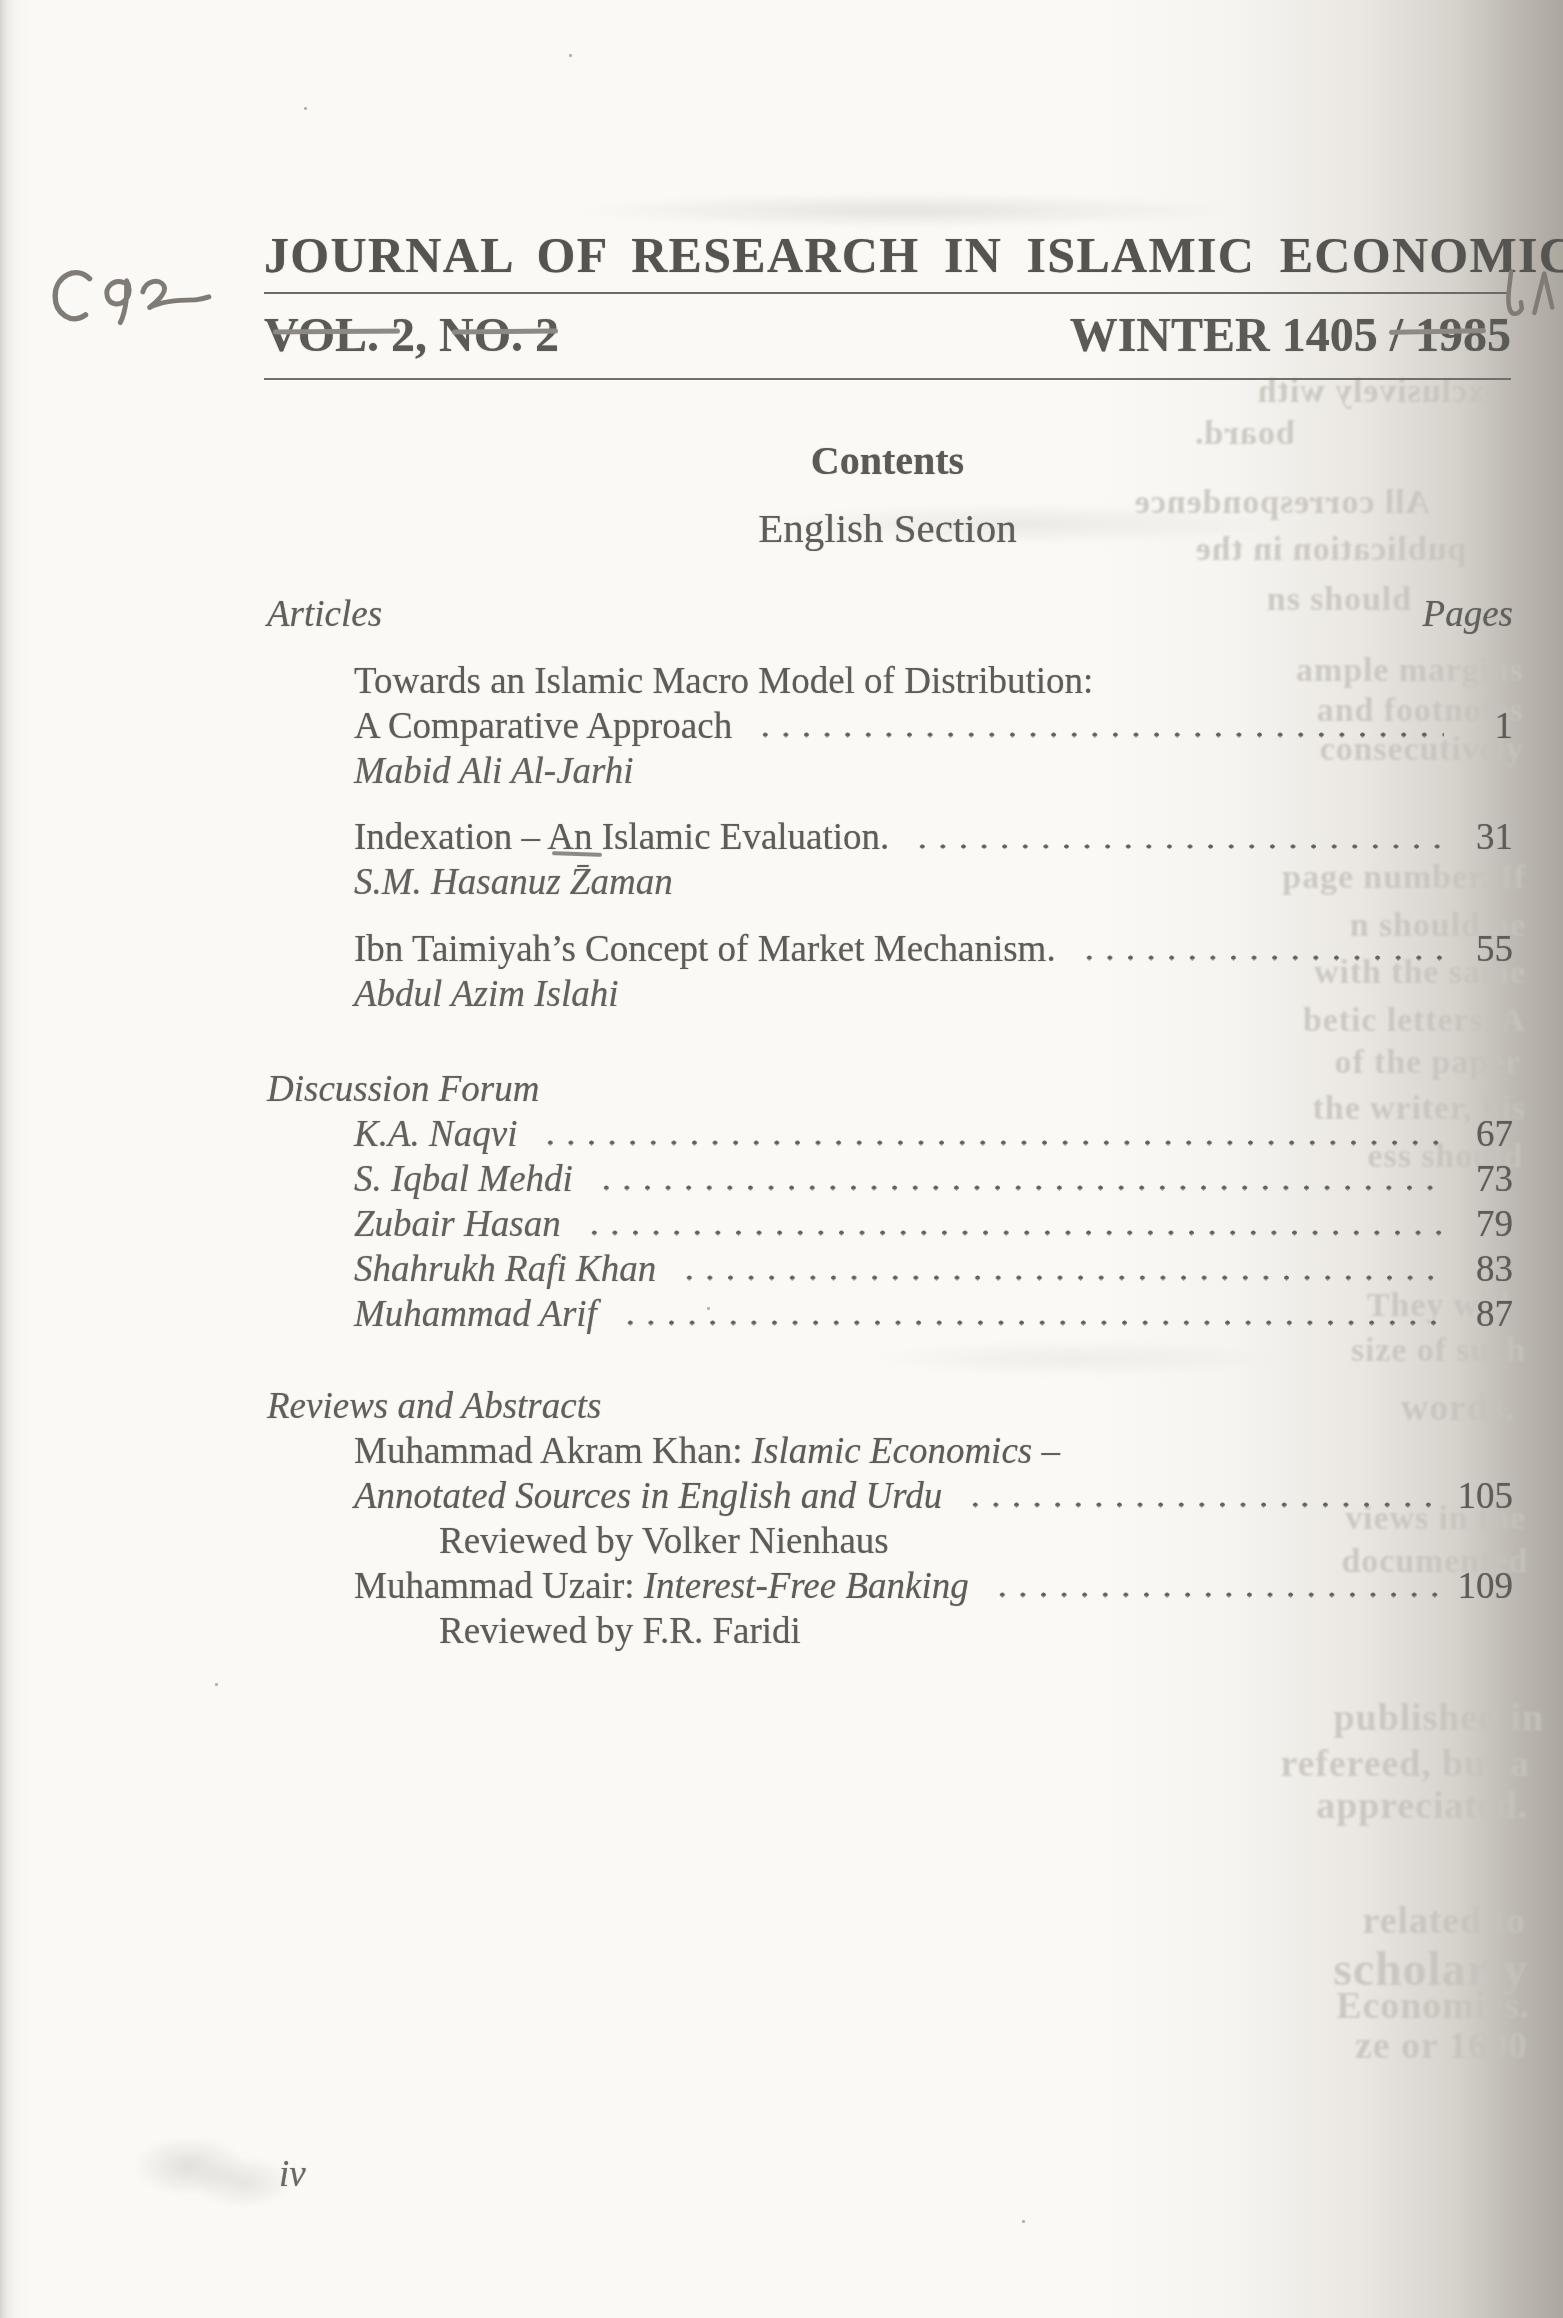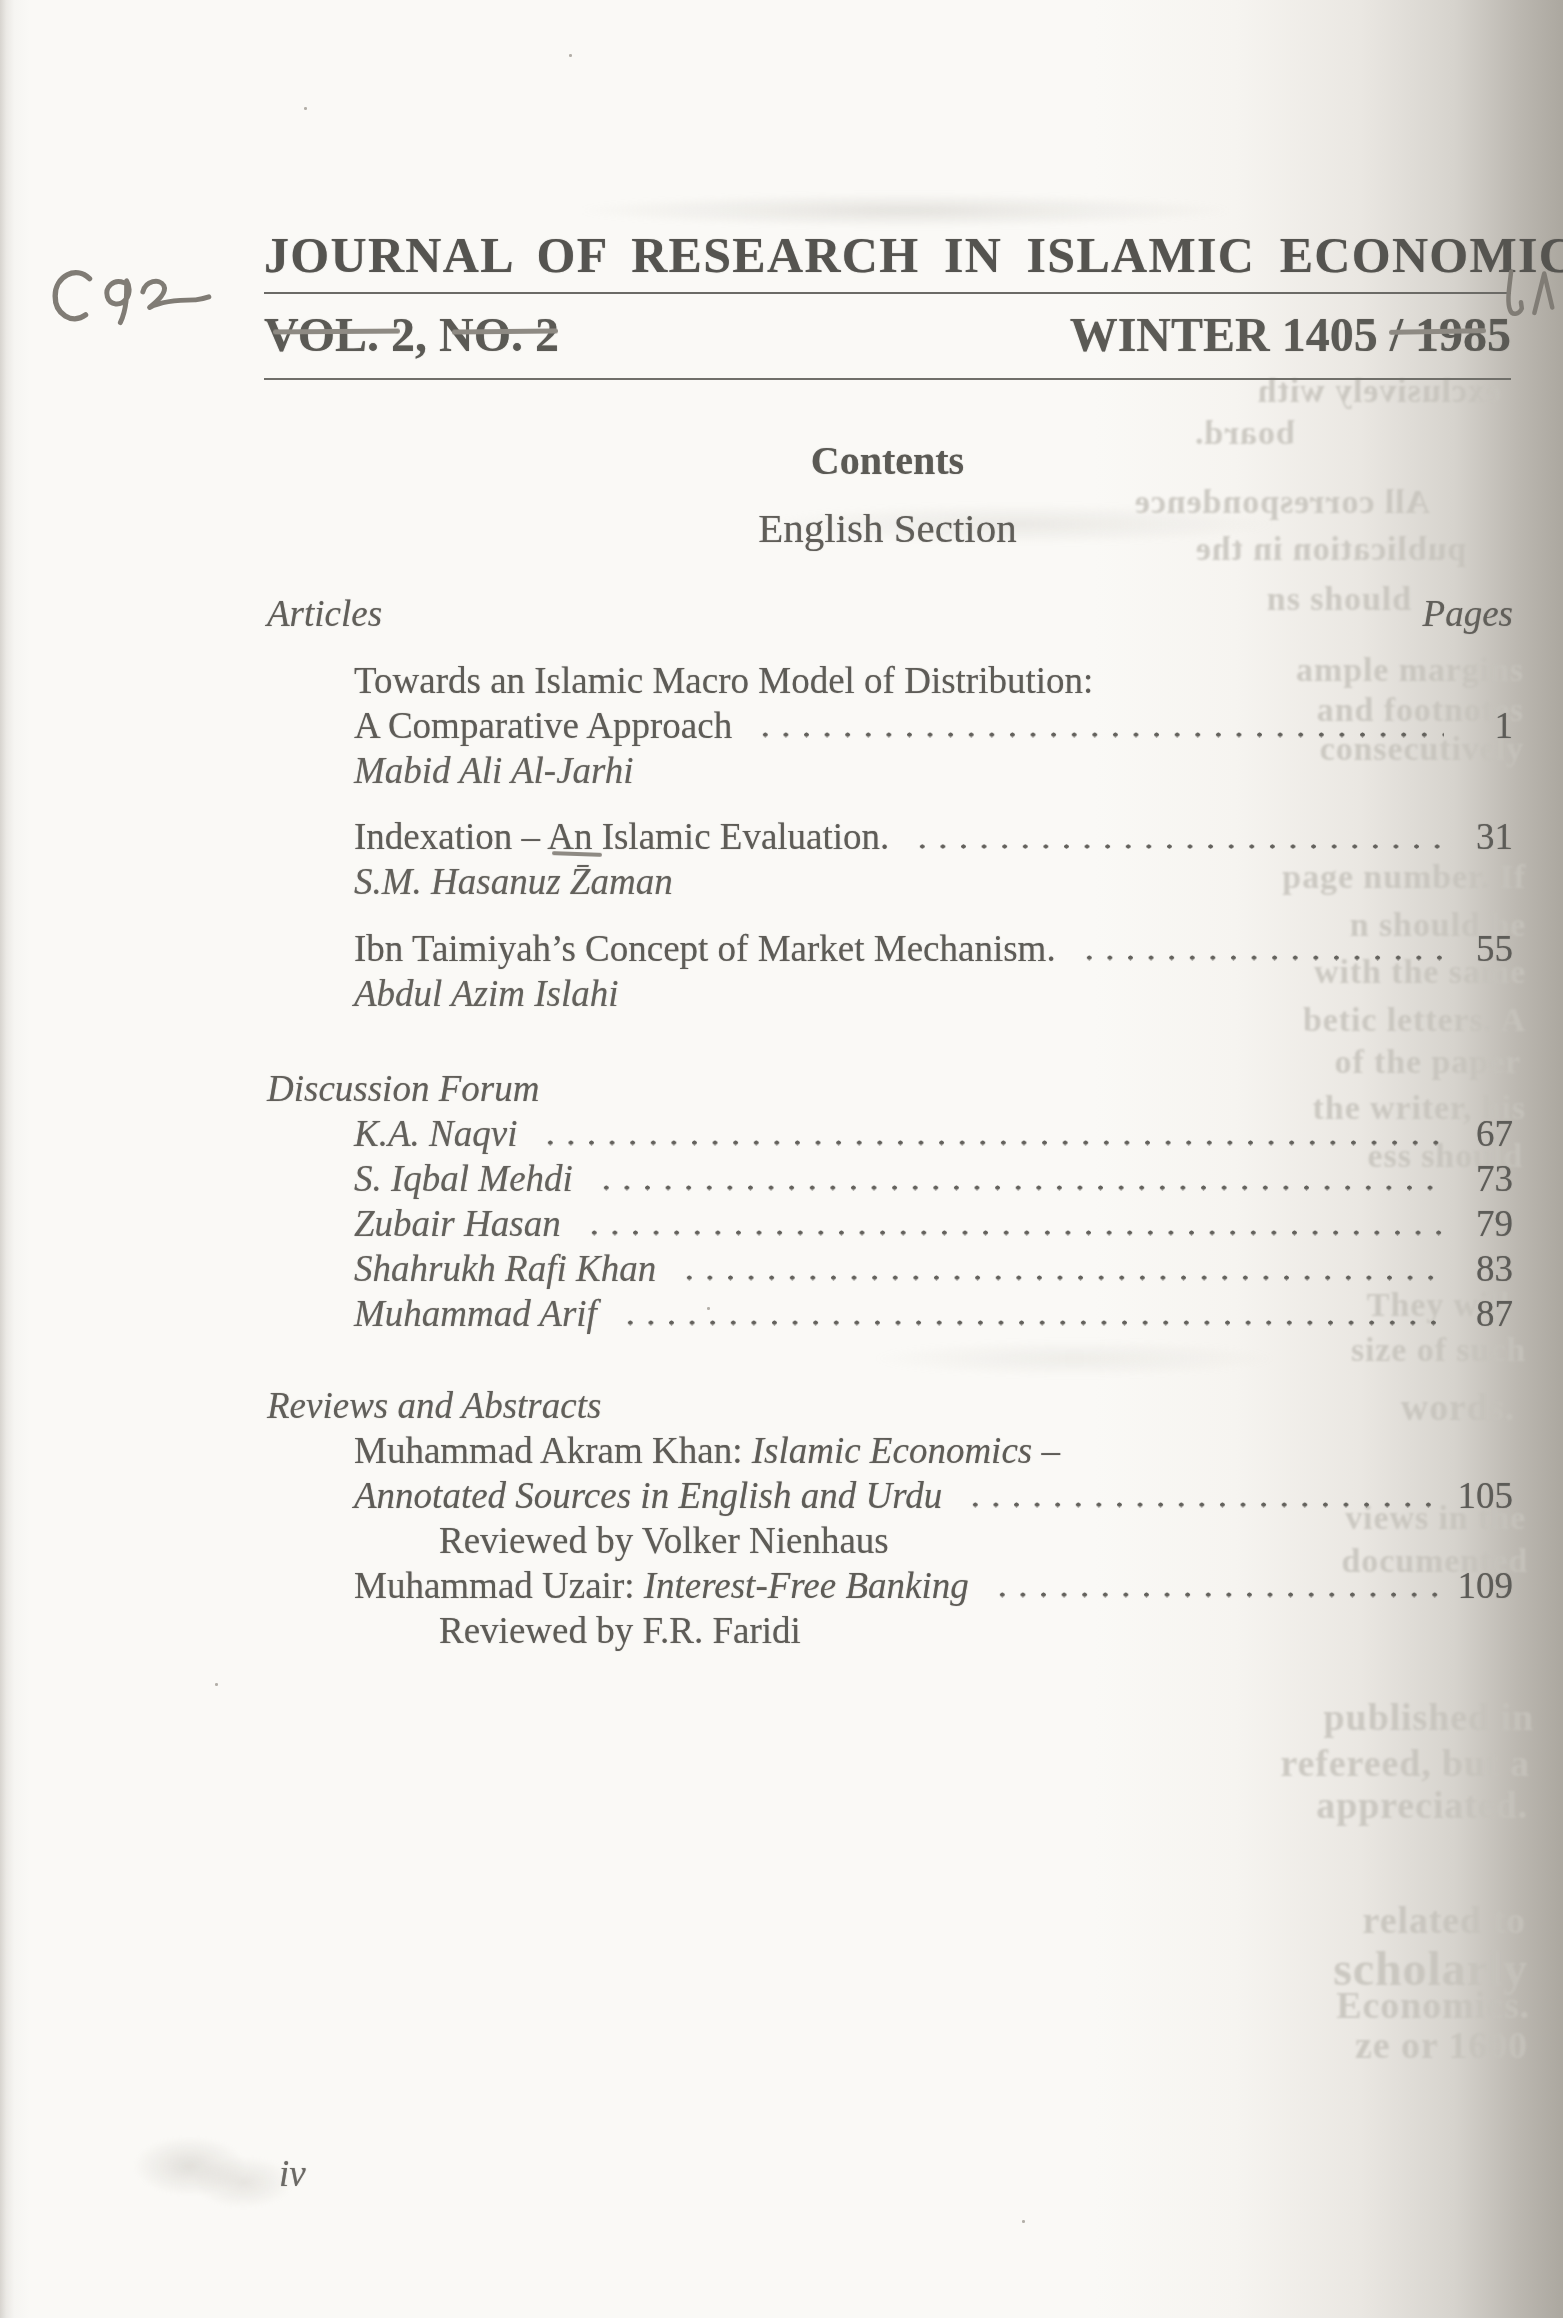--- a/index.html
+++ b/index.html
@@ -102,21 +102,21 @@
       <span class="ghost" style="top: 953px; right: 38px;">with the same</span>
       <span class="ghost" style="top: 1001px; right: 38px;">betic letters. A</span>
       <span class="ghost" style="top: 1043px; right: 43px;">of the paper</span>
       <span class="ghost" style="top: 1089px; right: 38px;">the writer, his</span>
       <span class="ghost" style="top: 1137px; right: 41px;">ess should</span>
       <span class="ghost" style="top: 1286px; right: 54px;">They will</span>
       <span class="ghost" style="top: 1331px; right: 38px;">size of such</span>
       <span class="ghost" style="top: 1385px; right: 49px; font-size: 38px;">words.</span>
       <span class="ghost" style="top: 1499px; right: 38px; text-align: right;">views in the</span>
       <span class="ghost" style="top: 1542px; right: 36px;">documented</span>
-      <span class="ghost" style="top: 1695px; right: 30px; font-size: 38px;">published in</span>
+      <span class="ghost" style="top: 1695px; right: 20px; font-size: 38px;">published in</span>
       <span class="ghost" style="top: 1741px; right: 34px; font-size: 38px;">refereed, but a</span>
       <span class="ghost" style="top: 1783px; right: 36px; font-size: 38px;">appreciated.</span>
       <span class="ghost" style="top: 1898px; right: 38px; font-size: 38px;">related to</span>
       <span class="ghost" style="top: 1941px; right: 36px; font-size: 48px;">scholarly</span>
       <span class="ghost" style="top: 1983px; right: 34px; font-size: 38px;">Economics.</span>
       <span class="ghost" style="top: 2023px; right: 36px; font-size: 38px;">ze or 1600</span>
     </div>
   <div class="smudge" style="left:466px;top:188px;width:877px;height:45px;
               background:radial-gradient(ellipse 50% 50% at 50% 50%, rgba(190,187,180,.35), rgba(0,0,0,0) 75%);"></div>
   <div class="smudge" style="left:680px;top:497px;width:680px;height:54px;

